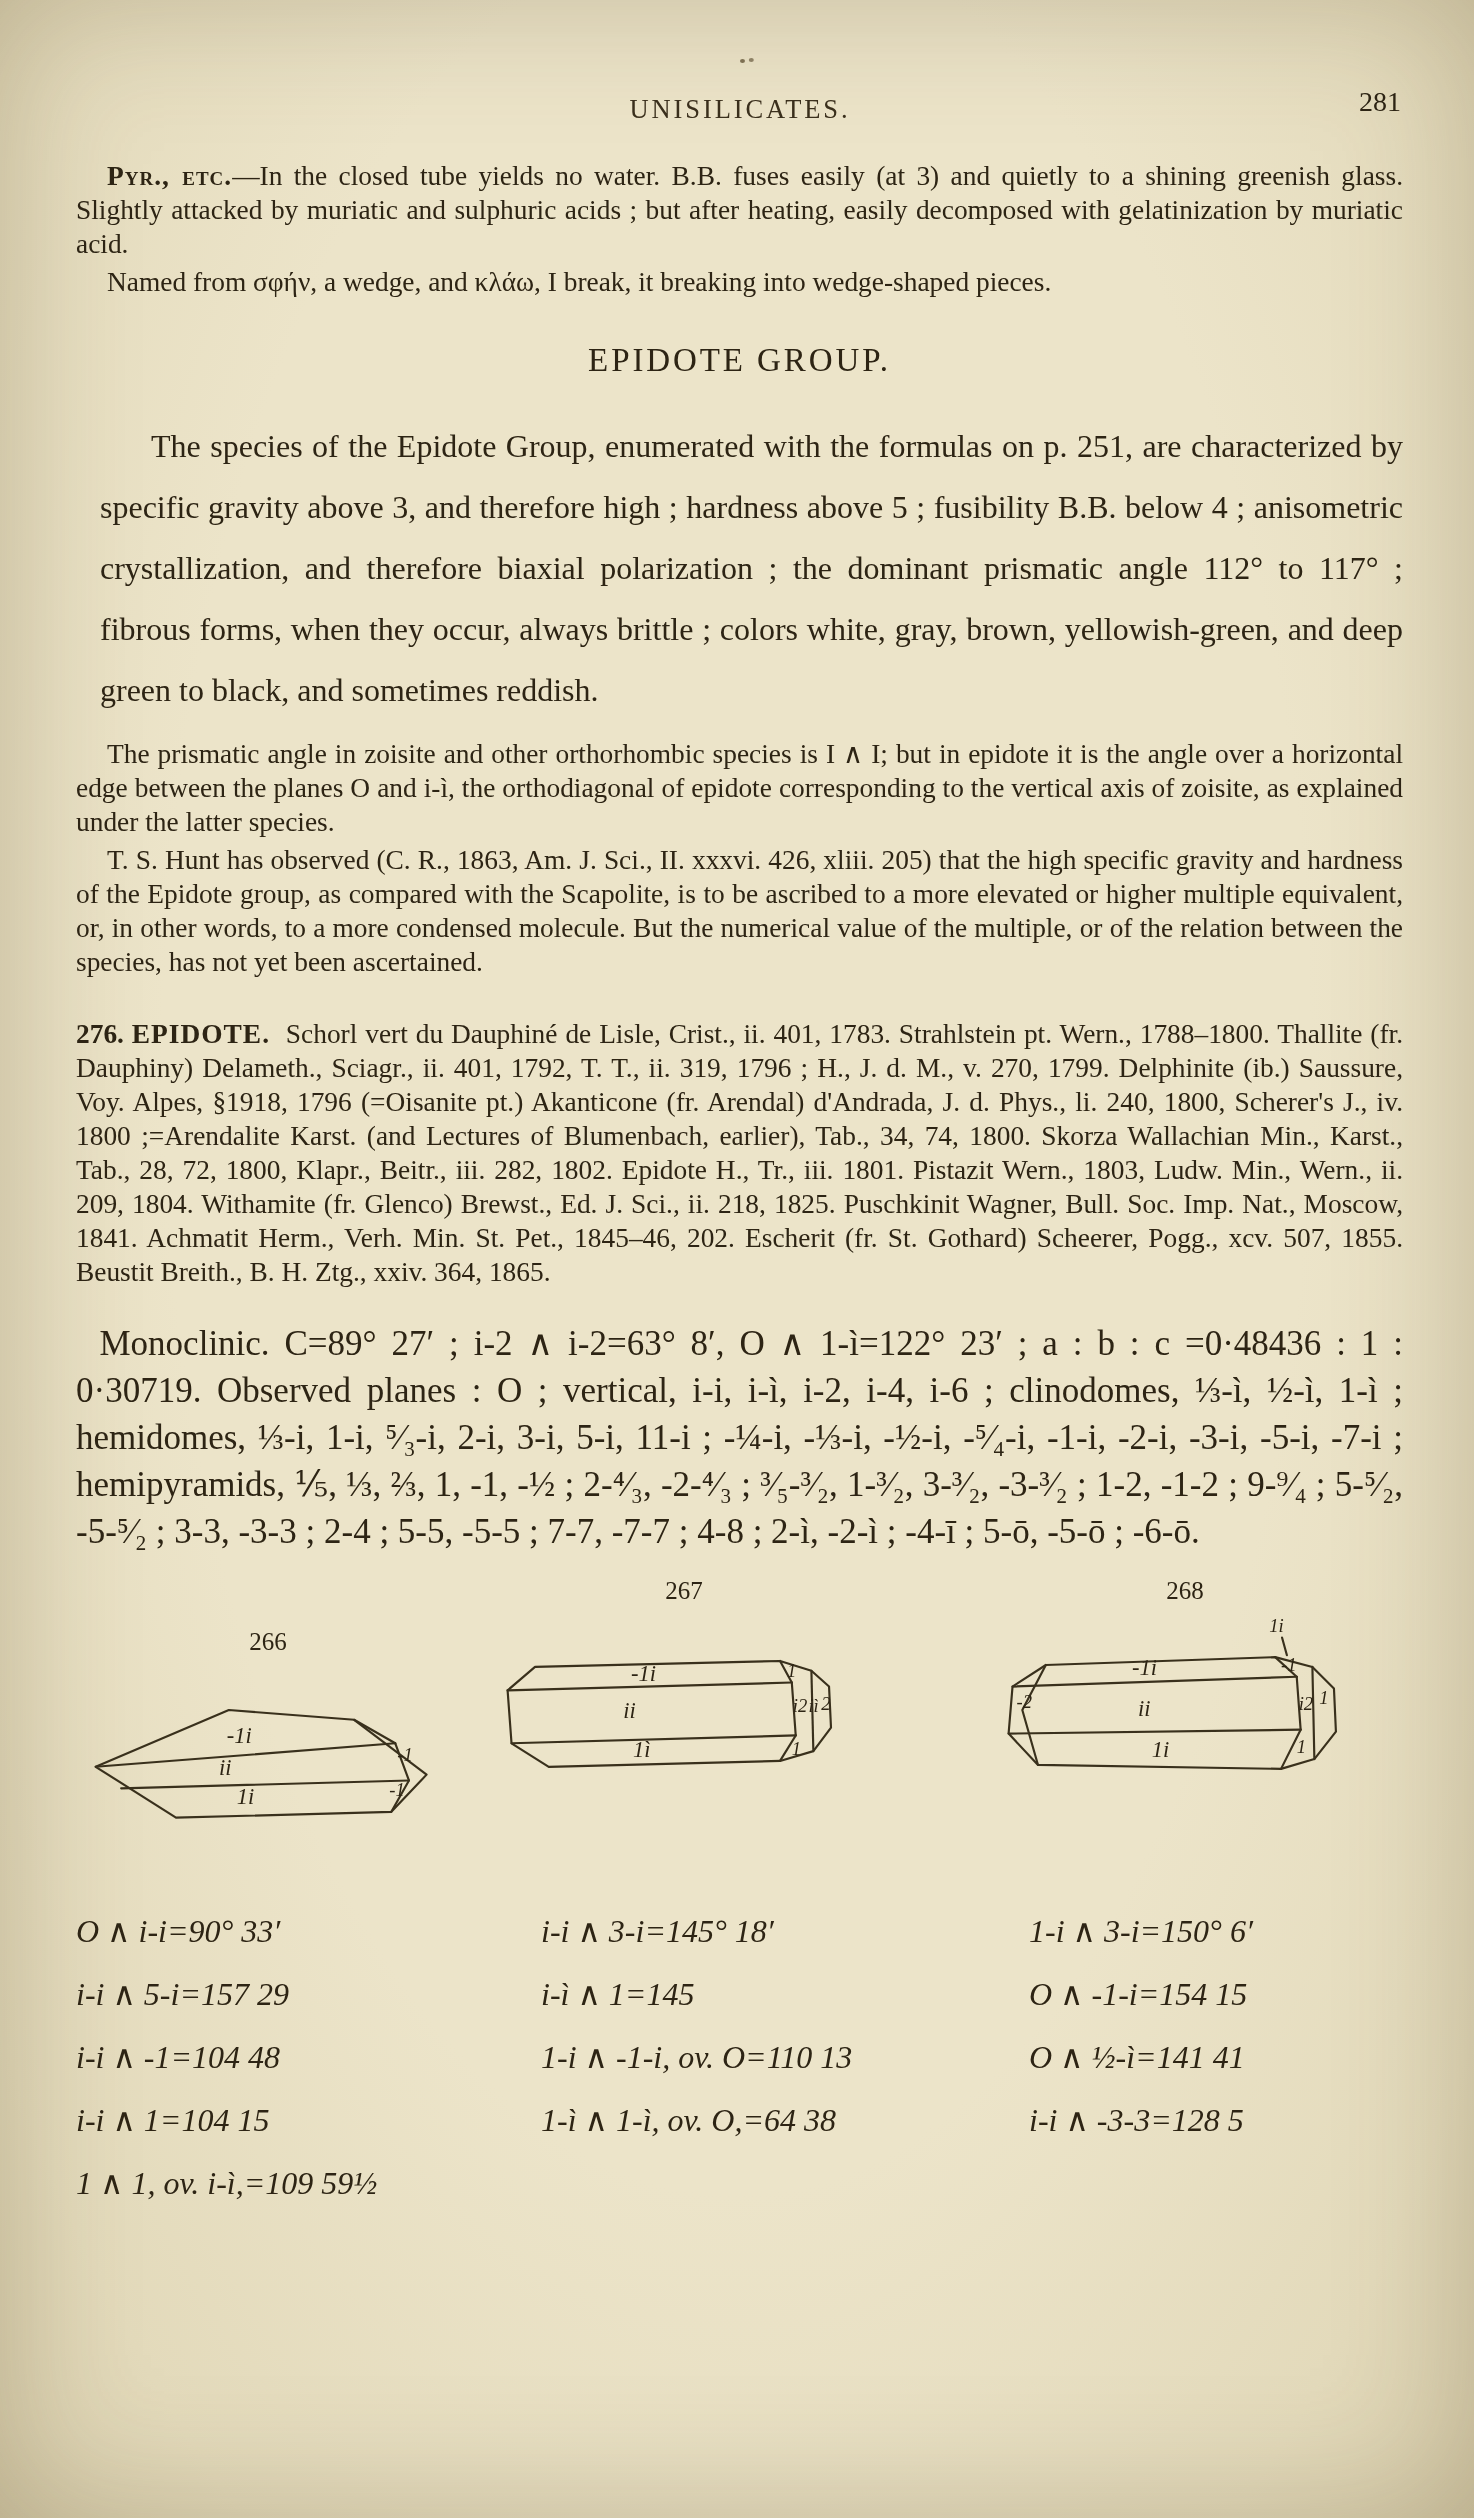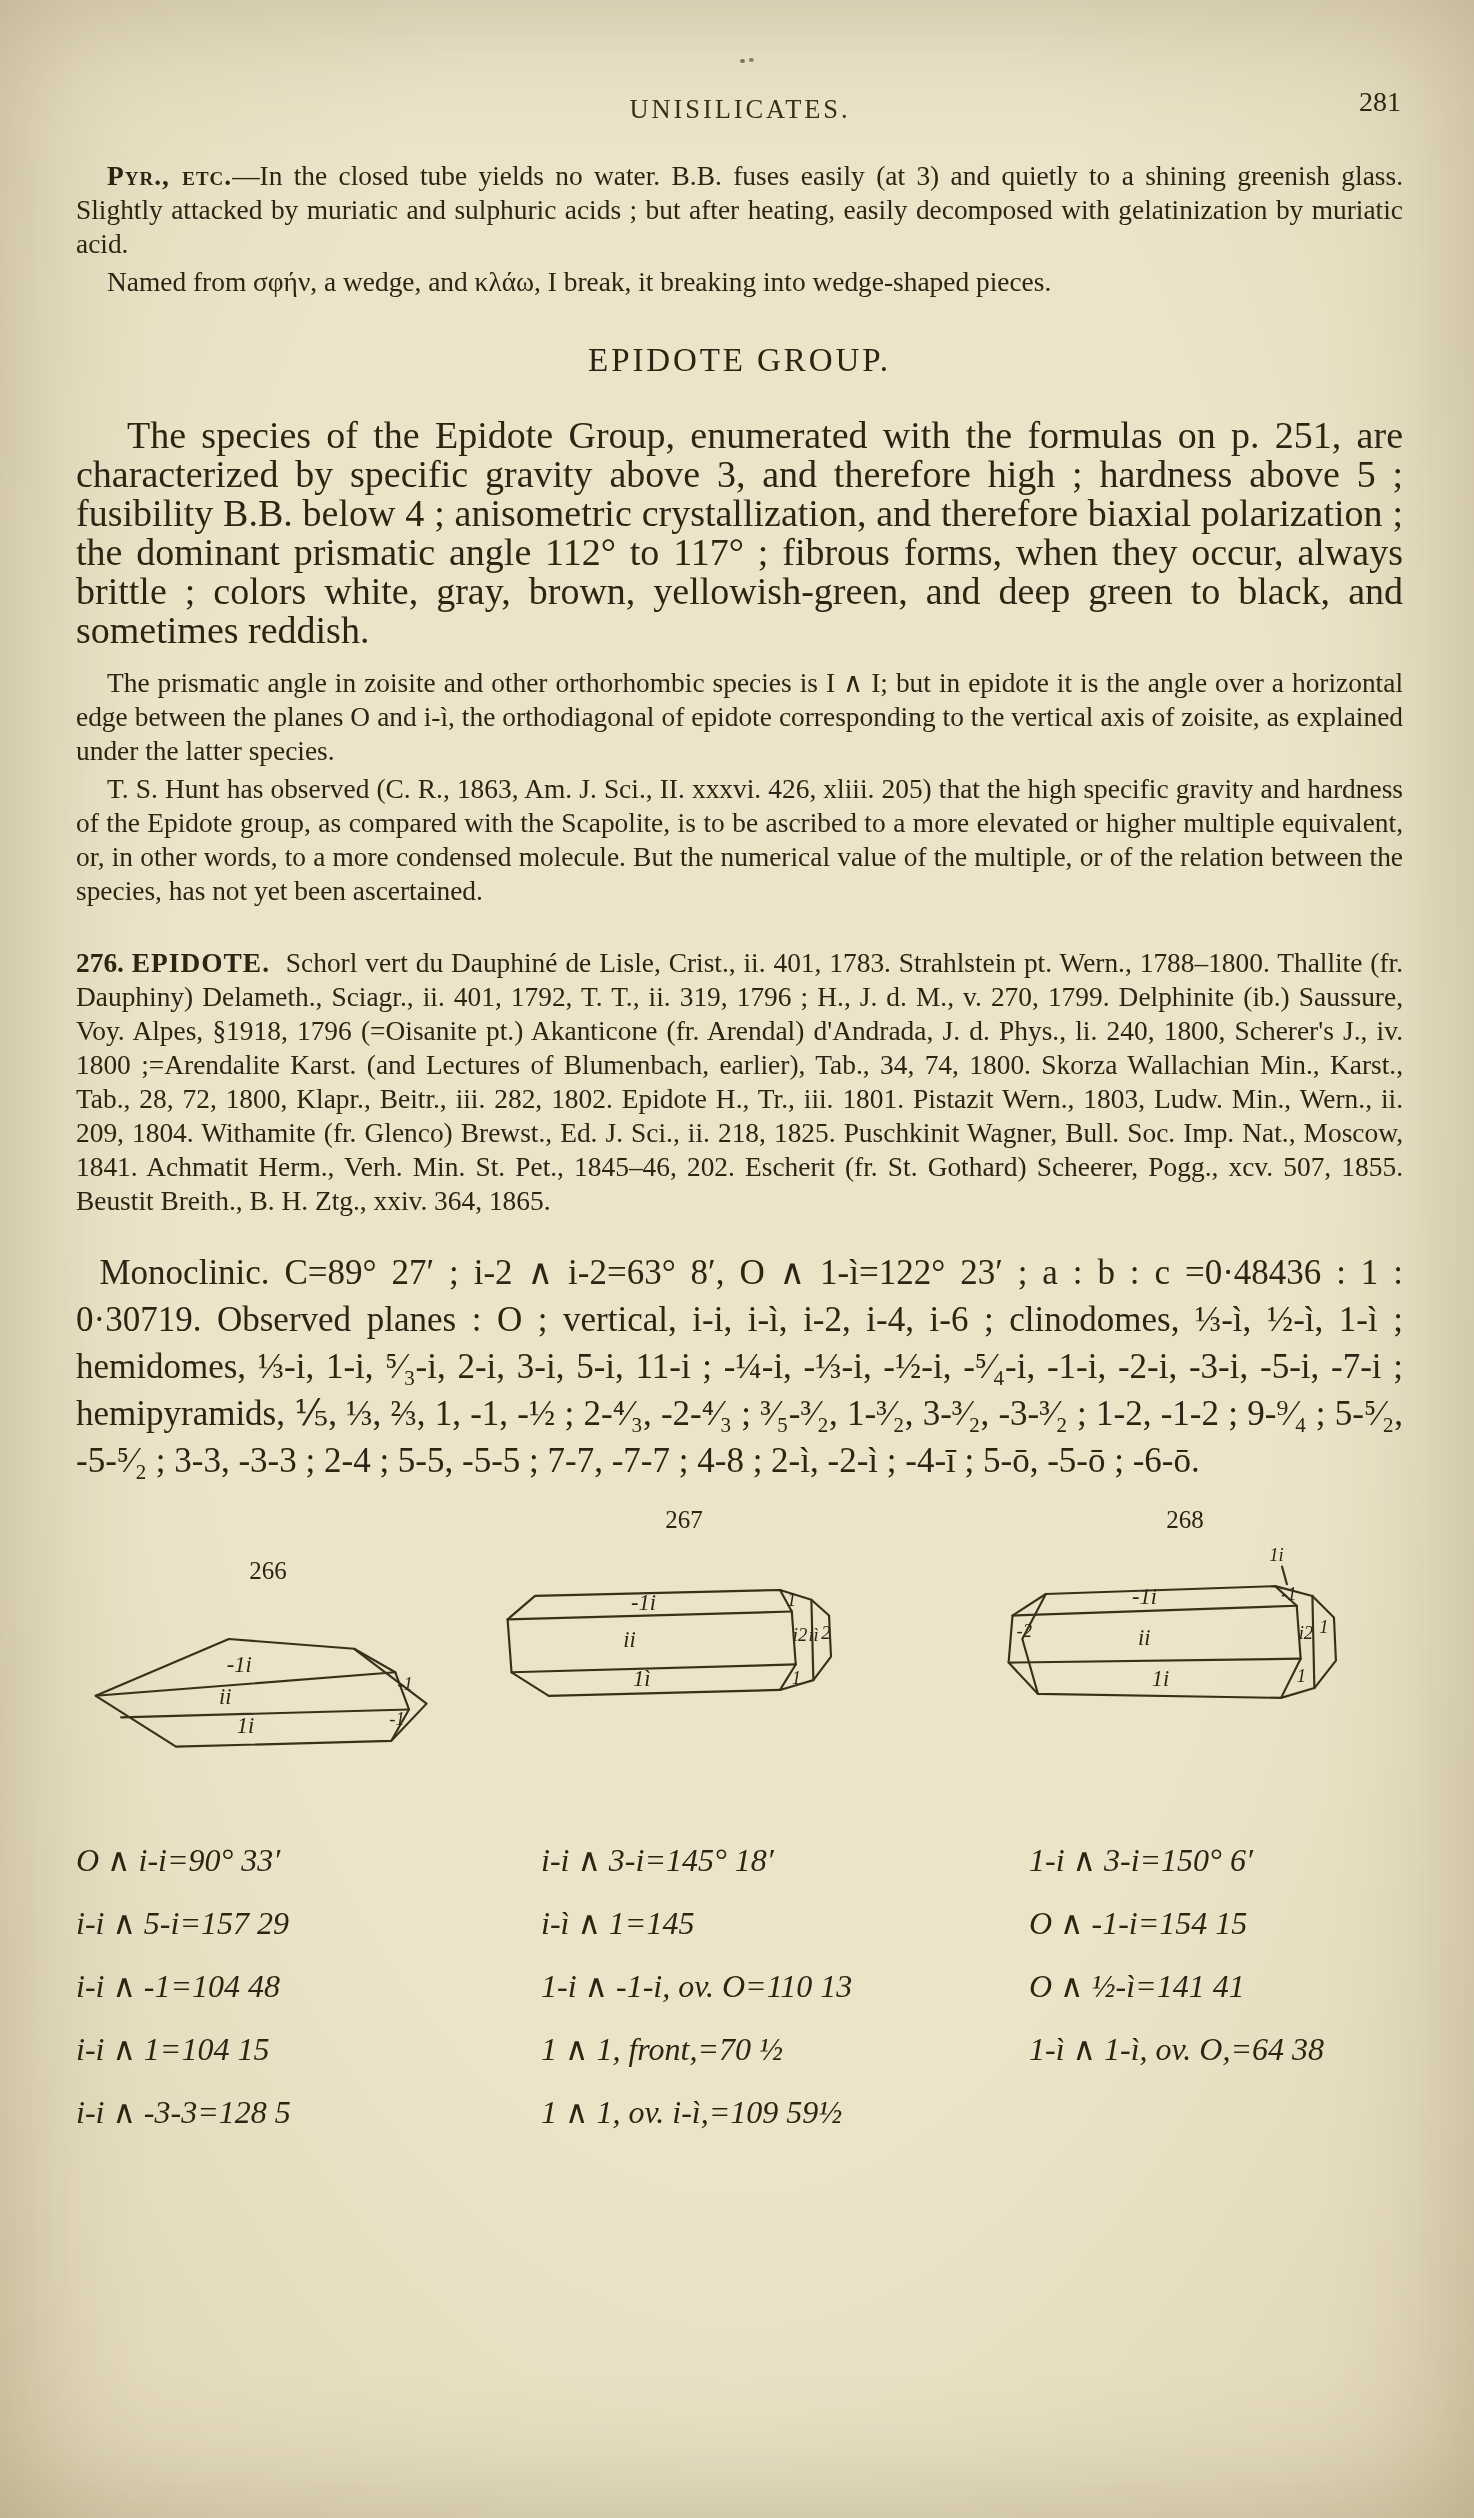--- a/index.html
+++ b/index.html
@@ -19,21 +19,21 @@
   .page-number { position:absolute; right:2px; top:-7.8px; font-size:28px; color:#2d2414; }
 
   p { text-align:justify; }
   .small { font-size:27.4px; line-height:34px; }
   .ind { text-indent:31px; }
   .lead { font-variant:small-caps; font-weight:bold; letter-spacing:1px; }
   .mb { margin-bottom:4.9px; }
 
   .heading { text-align:center; font-size:33px; letter-spacing:2.9px; margin:43px 0 37px; text-indent:0; }
 
-  .large { font-size:38px; line-height:39px; }
+  .large { font-size:32px; line-height:61px;margin-left:24px; }
   .intro { text-indent:51px; margin-bottom:15.7px; }
   .note { margin-bottom:3.9px; }
 
   .entry { margin-top:38px; font-size:27.4px; line-height:34px; }
   .entry .num { font-weight:bold; }
   .entry .name { font-weight:bold; letter-spacing:1px; }
 
   .cryst { margin-top:31px; font-size:35px; line-height:47px; text-indent:23.5px; }
 
   .figures { position:relative; height:302px; margin-top:21.6px; }
@@ -146,19 +146,18 @@
     <div class="angle-cell">O ∧ i-i=90° 33′</div>
     <div class="angle-cell">i-i ∧ 3-i=145° 18′</div>
     <div class="angle-cell">1-i ∧ 3-i=150° 6′</div>
     <div class="angle-cell">i-i ∧ 5-i=157 29</div>
     <div class="angle-cell">i-ì ∧ 1=145</div>
     <div class="angle-cell">O ∧ -1-i=154 15</div>
     <div class="angle-cell">i-i ∧ -1=104 48</div>
     <div class="angle-cell">1-i ∧ -1-i, ov. O=110 13</div>
     <div class="angle-cell">O ∧ ½-ì=141 41</div>
     <div class="angle-cell">i-i ∧ 1=104 15</div>
-    <div class="angle-cell">1 ∧ 1, front,=70 ½</div>
     <div class="angle-cell">1-ì ∧ 1-ì, ov. O,=64 38</div>
     <div class="angle-cell">i-i ∧ -3-3=128 5</div>
     <div class="angle-cell">1 ∧ 1, ov. i-ì,=109 59½</div>
   </div>
 </div>
 
 
 </body></html>

